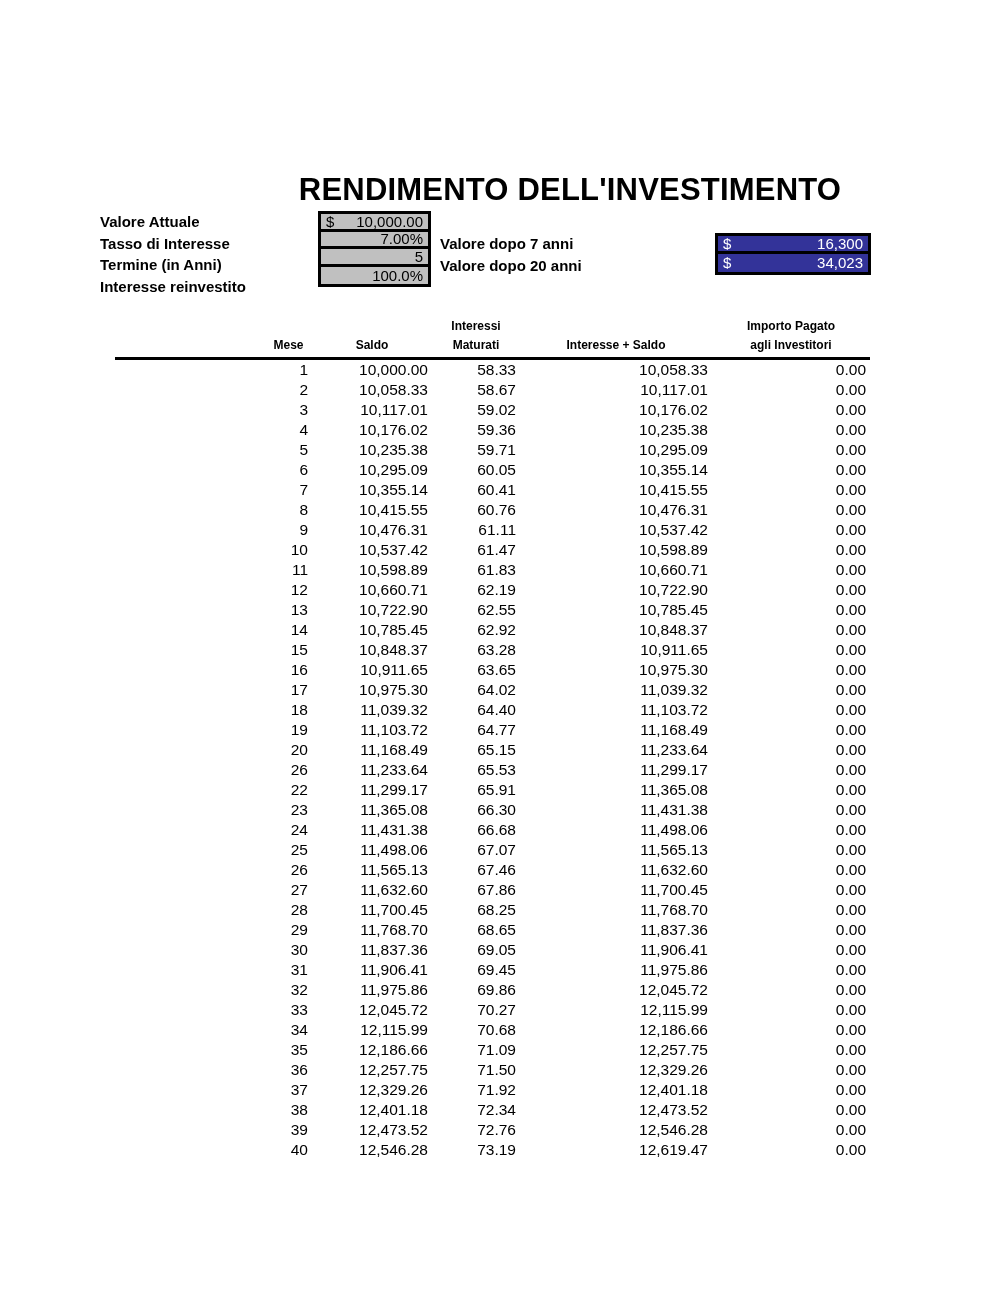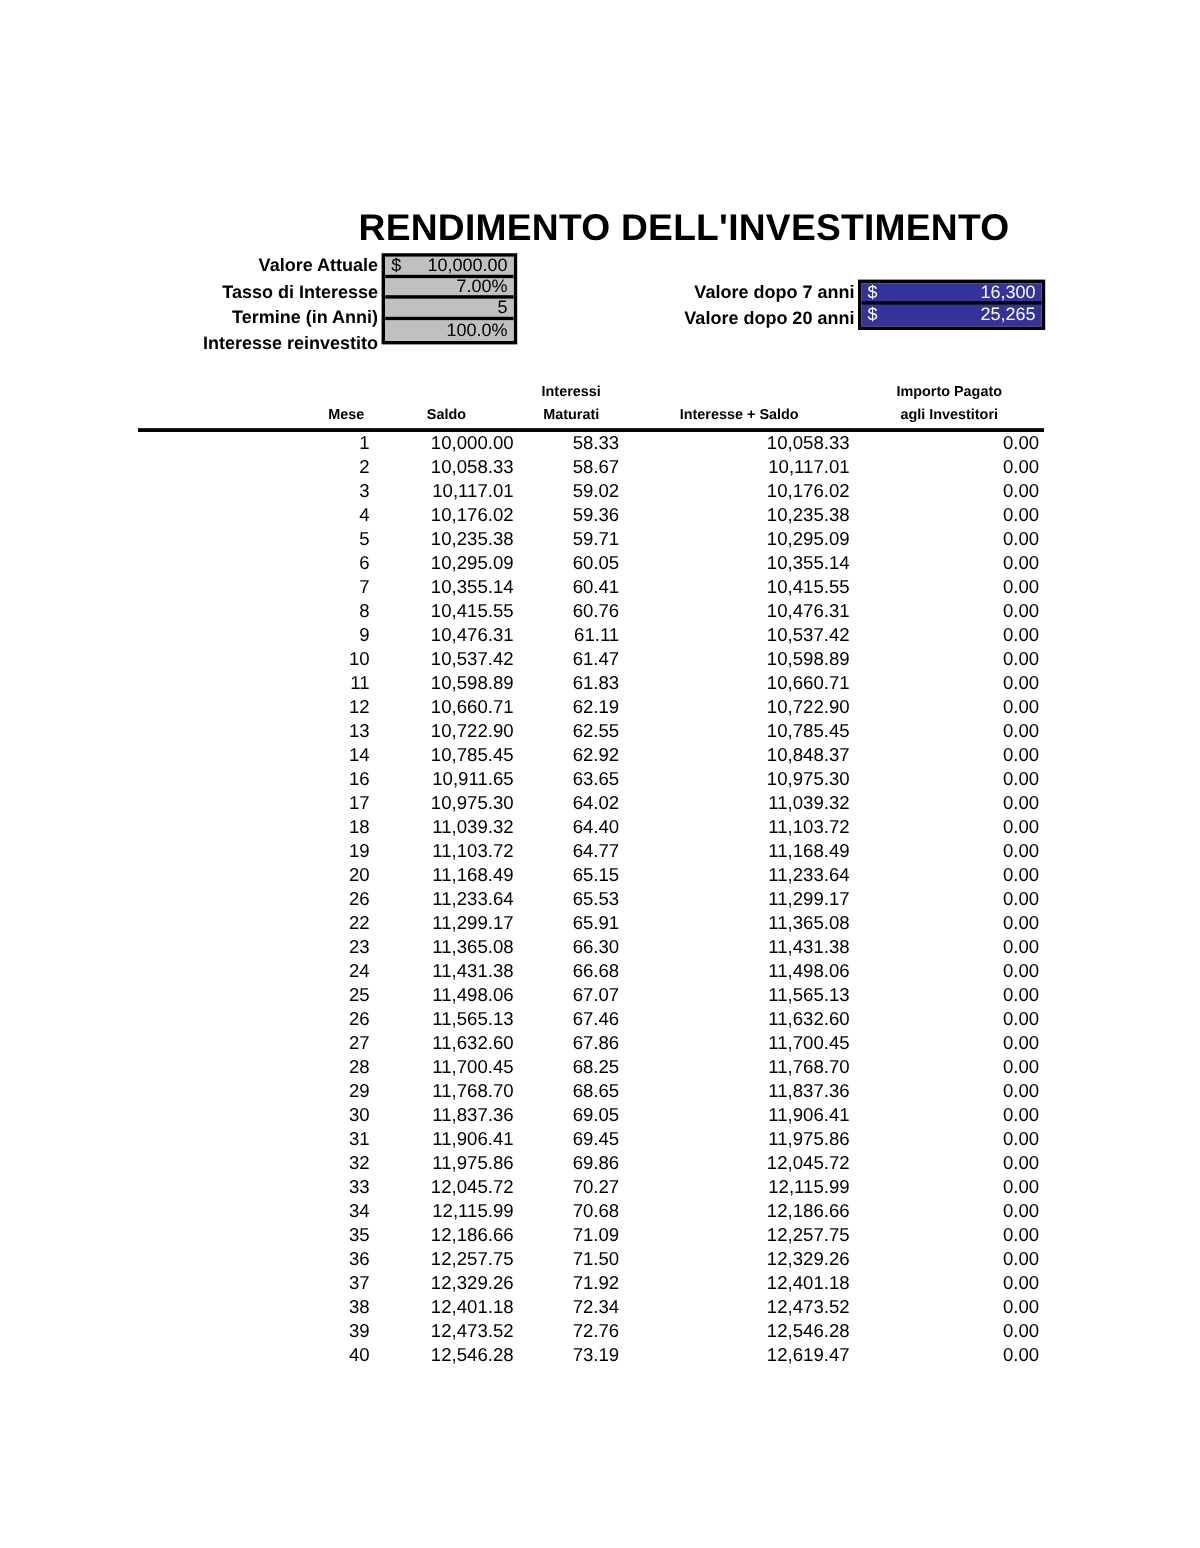--- a/index.html
+++ b/index.html
@@ -10,21 +10,21 @@
   }
   .title {
     position:absolute; top:140px; left:570px; transform:translateX(-50%);
     font-size:31px; font-weight:700; white-space:nowrap; letter-spacing:0.2px;margin-top:32px;
   }
   
   .panel { position:absolute; display:flex; align-items:flex-start; }
   .inputs  { left:100px; top:211px; }
   .outputs { left:440px; top:233px; }
   .labels-col .lbl {
-    font-weight:700; font-size:15px; text-align:right; white-space:nowrap;
+    font-weight:700; font-size:15px; white-space:nowrap;
   }
   .inputs  .lbl { width:215px; height:21.5px; line-height:21.5px; padding-right:3px; }
   .outputs .lbl { width:272px; height:22px;   line-height:22px;   padding-right:3px; }
   .boxes-col { border:3px solid #000; box-sizing:border-box; }
   .inputs  .boxes-col { width:113px; }
   .outputs .boxes-col { width:156px; }
   .cellbox {
     box-sizing:border-box; display:flex; justify-content:space-between;
     align-items:center; padding:0 5px; font-size:15px;
   }
@@ -86,21 +86,21 @@
       <div class="lbl">Valore dopo 7 anni</div>
       <div class="lbl">Valore dopo 20 anni</div>
     </div>
     <div class="boxes-col">
       <div class="cellbox out-box" style="background: rgb(51, 51, 153); color: rgb(255, 255, 255);">
         <span class="prefix">$</span>
         <span class="val">16,300</span>
       </div>
       <div class="cellbox out-box" style="background: rgb(51, 51, 153); color: rgb(255, 255, 255);">
         <span class="prefix">$</span>
-        <span class="val">25,265</span>
+        <span class="val">34,023</span>
       </div>
     </div>
   </div>
 
   <table class="inv-table">
     <colgroup>
       <col style="width:150px">
       <col style="width:47px">
       <col style="width:120px">
       <col style="width:88px">
@@ -240,20 +240,28 @@
         <tr>
           <td></td>
           <td>14</td>
           <td>10,785.45</td>
           <td>62.92</td>
           <td>10,848.37</td>
           <td>0.00</td>
         </tr>
         <tr>
           <td></td>
+          <td>15</td>
+          <td>10,848.37</td>
+          <td>63.28</td>
+          <td>10,911.65</td>
+          <td>0.00</td>
+        </tr>
+        <tr>
+          <td></td>
           <td>16</td>
           <td>10,911.65</td>
           <td>63.65</td>
           <td>10,975.30</td>
           <td>0.00</td>
         </tr>
         <tr>
           <td></td>
           <td>17</td>
           <td>10,975.30</td>

